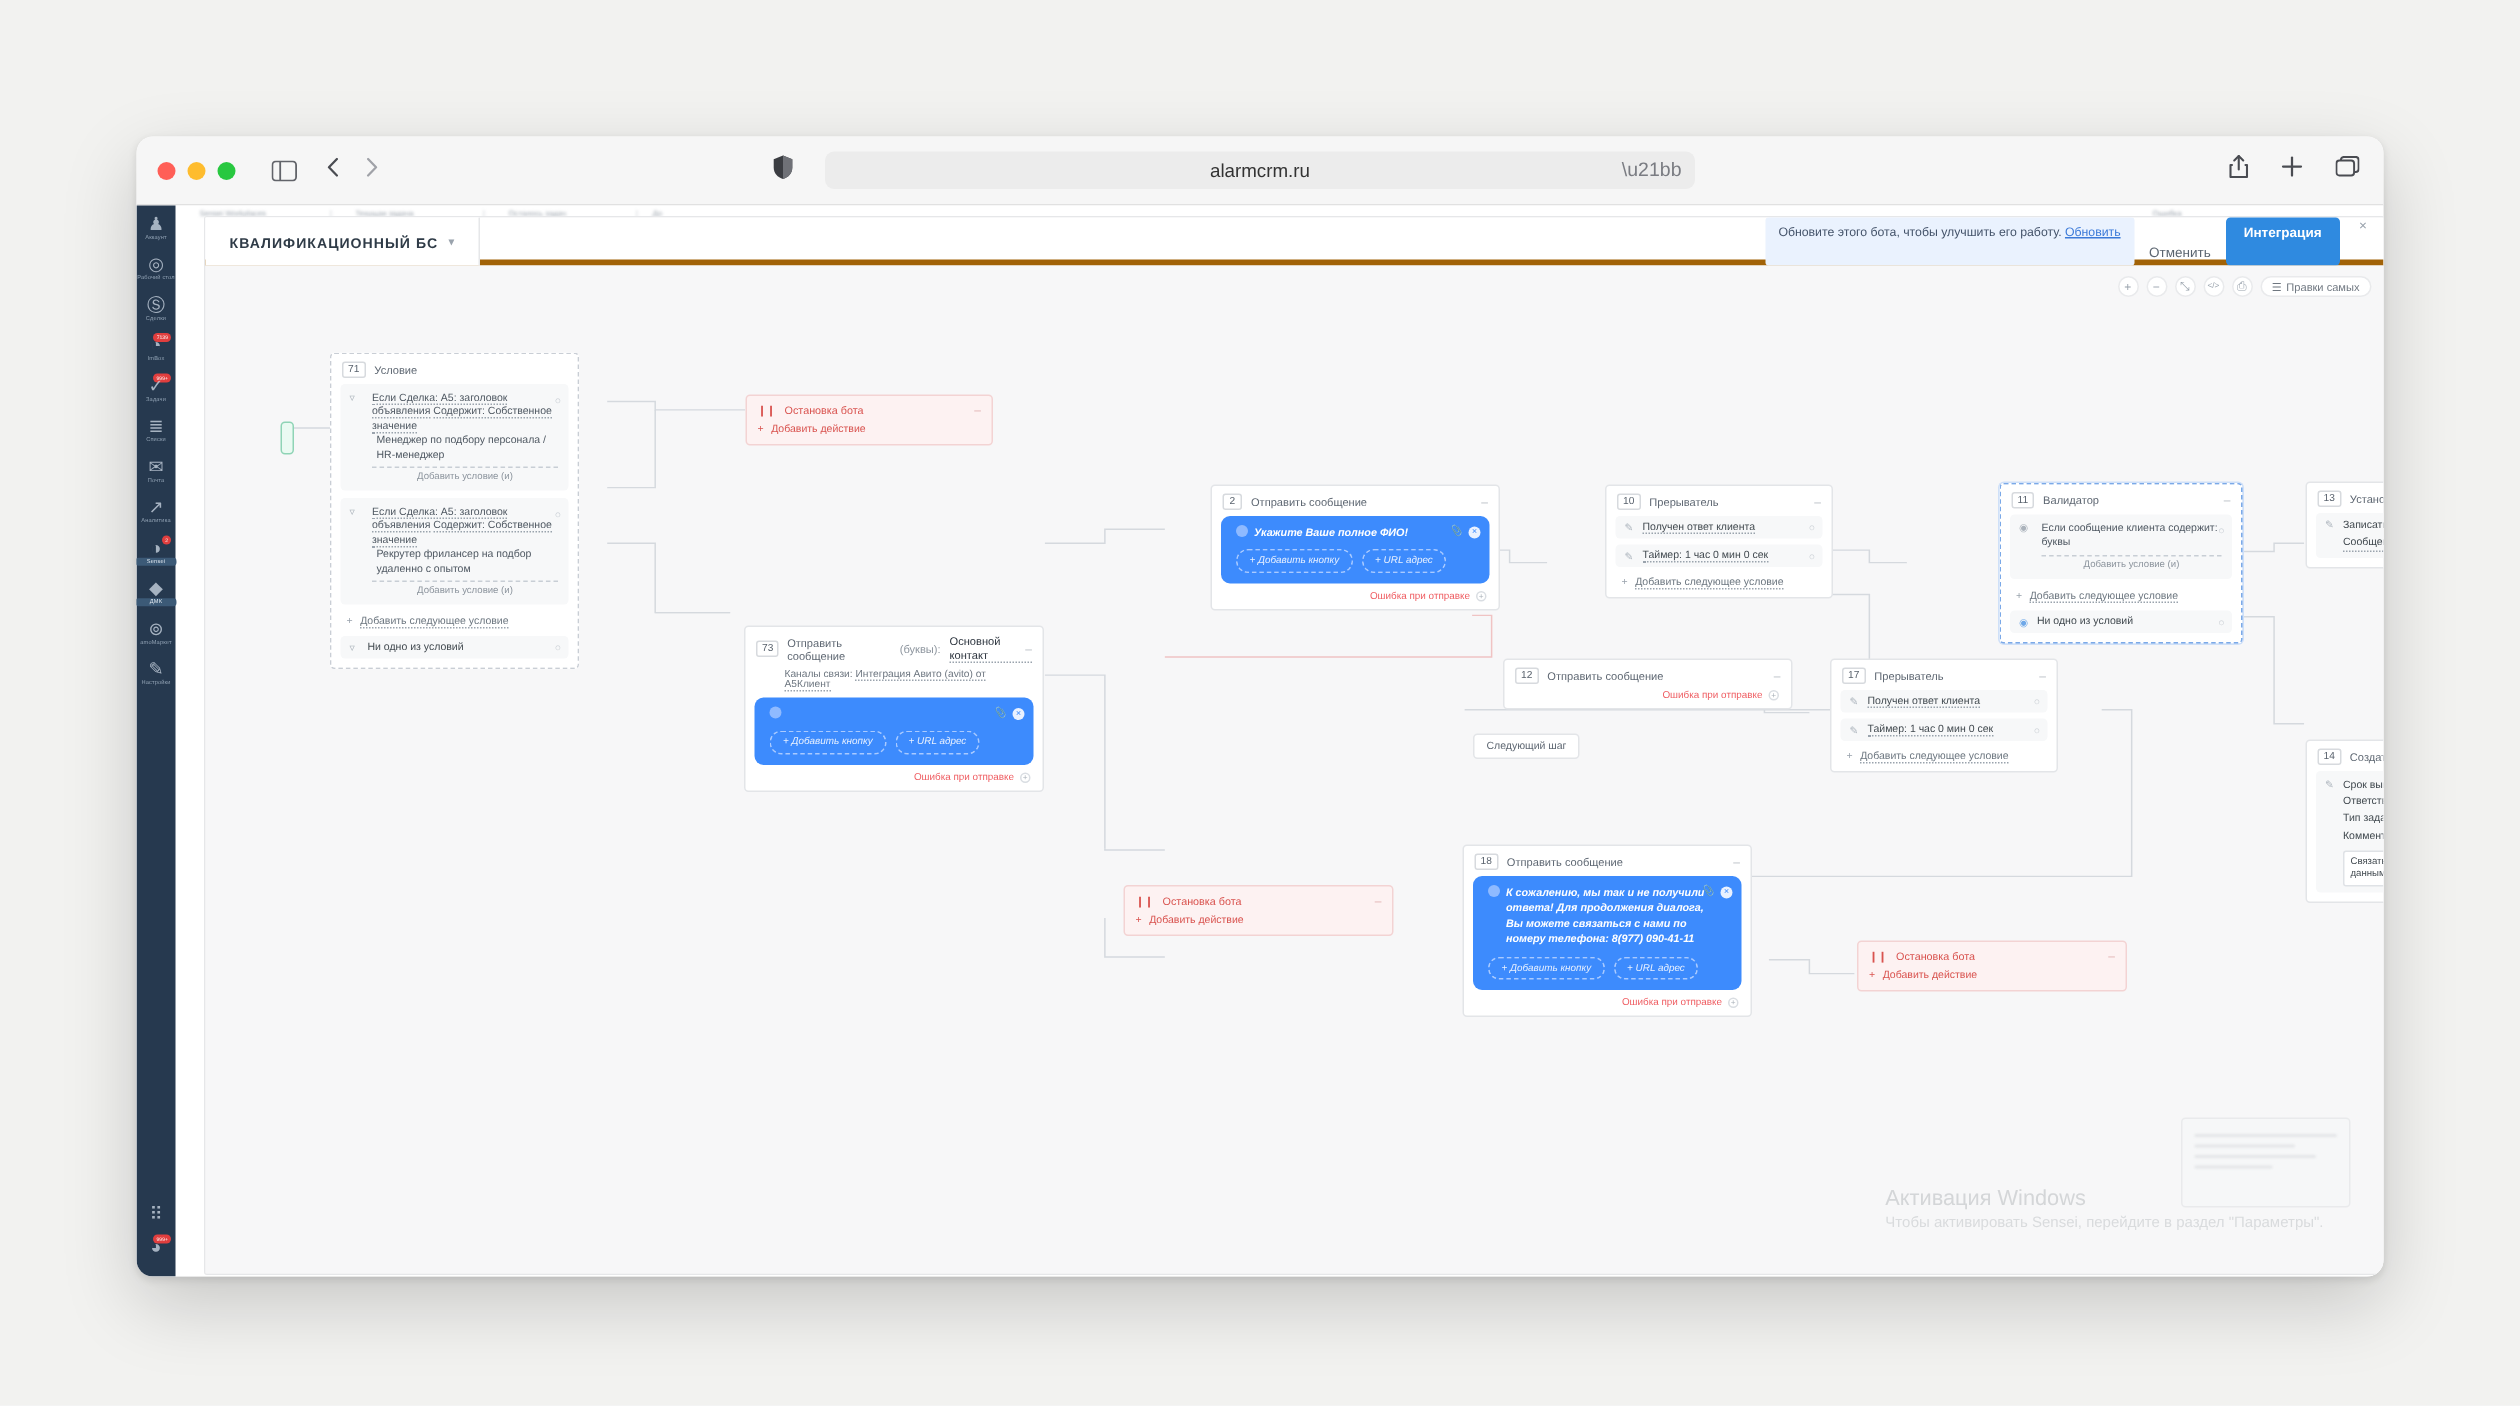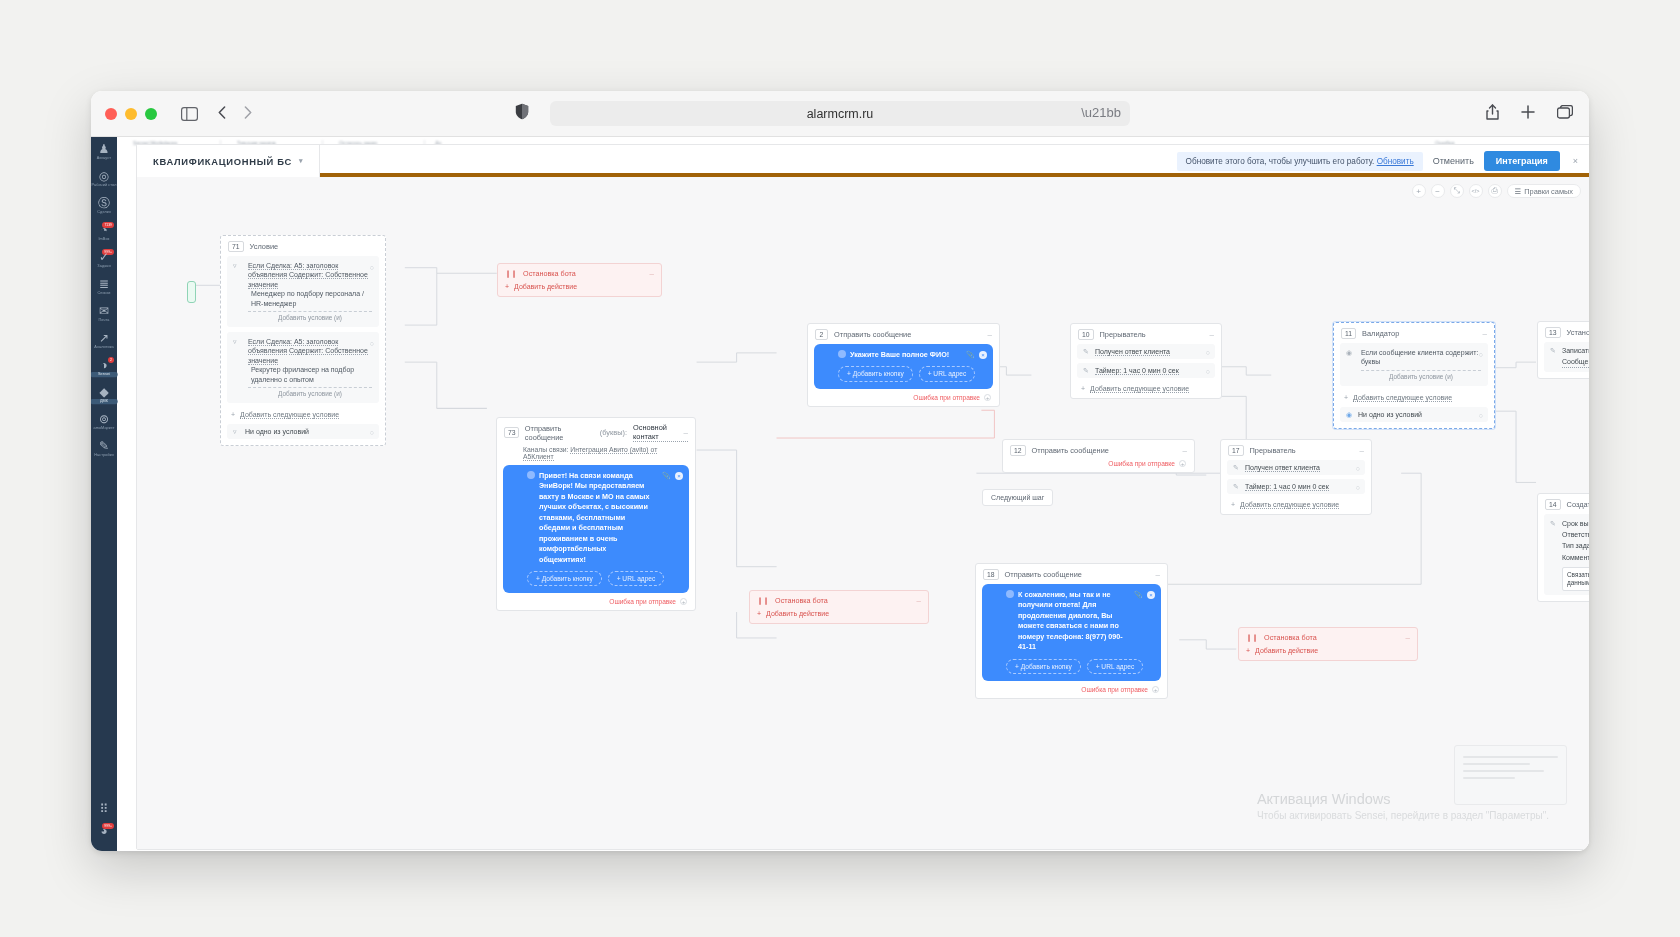--- a/index.html
+++ b/index.html
@@ -74,26 +74,26 @@
     background:#f7f7f8; border:1px solid #e6e7e9; border-radius:2px;
   }
   .app-head { height:32px; background:#fff; border-bottom:4px solid #a16207; position:relative; }
   .bot-tab {
     position:absolute; left:0; top:0; height:32px; padding:0 16px;
     display:flex; align-items:center; gap:7px;
     border-right:1px solid #e6e7e9; background:#fff;
     font-size:9.4px; font-weight:bold; letter-spacing:.7px; color:#2f3b47;
   }
   .caret { font-size:7px; color:#9aa3ad; }
-  .head-right { position:absolute; right:8px; top:0; height:32px; display:flex; align-items:center; gap:10px;padding-left:21px;}
+  .head-right { position:absolute; right:8px; top:0; height:32px; display:flex; gap:10px;padding-left:21px;}
   .update-note {
     background:#eaf2fe; color:#44536a; font-size:8.2px; padding:5px 9px; border-radius:2px;
   }
   .update-note a { color:#3a79d8; text-decoration:underline; }
-  .btn-text { font-size:9px; color:#5b6570; cursor:pointer; }
+  .btn-text { font-size:9px; color:#5b6570; cursor:pointer;margin-top:18px; }
   .btn-primary {
     background:#2f8ae0; color:#fff; font-size:9px; font-weight:bold;
     padding:5px 12px; border-radius:3px; cursor:pointer;
   }
   .close-x { font-size:9px; color:#9aa3ad; cursor:pointer; padding:0 3px;}
 
   
   .canvas { position:absolute; left:0; top:32px; right:0; bottom:0; overflow:hidden; background:#f7f7f8; }
   .canvas-tools {
     position:absolute; right:8px; top:7px; display:flex; gap:5px; align-items:center; z-index:40;
@@ -138,22 +138,22 @@
   .addnext { font-size:7px; color:#6d7780; padding:3px 7px 6px 10px; }
   .addnext span.t { border-bottom:1px dotted #9aa3ad; }
   .plus { color:#9aa3ad; margin-right:5px; }
 
   
   .node-dashed { border:1px dashed #c9ced5; background:#fff; }
   .node-selected { border:1px dashed #7ba9e8; box-shadow:0 0 0 1px #cfe0f8; }
 
   
   .bubble {
-    margin:0 6px 5px; background:#3d8bfd; border-radius:6px; padding:6px 24px 7px;
-    color:#fff; font-size:7.2px; line-height:1.45; position:relative;
+    margin:0 6px 5px; background:#3d8bfd; border-radius:6px; padding:6px 10px 7px;
+    color:#fff; font-size:7.2px; line-height:1.45; position:relative;font-style:italic;
   }
   .bubble .avatar {
     width:8px; height:8px; border-radius:50%; background:#8fbaff; display:inline-block;
     vertical-align:top; margin-right:4px;
   }
   .bubble-text { display:inline-block; width:calc(100% - 26px); vertical-align:top; font-weight:bold;}
   .bubble-icons { position:absolute; right:6px; top:6px; display:flex; gap:4px; align-items:center; }
   .bi { color:#cfe1ff; font-size:7px; }
   .bi-close { width:8px; height:8px; border-radius:50%; background:#e9f1ff; color:#3d8bfd; font-size:6px; display:flex; align-items:center; justify-content:center;}
   .chips { display:flex; gap:6px; margin-top:6px; }
@@ -460,21 +460,21 @@
             <span>Отправить сообщение</span>
             <span style="color:#8d959e;">(буквы):</span>
             <span class="val-strong">Основной контакт</span>
             <span class="dash">–</span>
           </div>
           <div class="node-sub">
             <span>Каналы связи:</span>
             <span class="u">Интеграция Авито (avito) от A5Клиент</span>
           </div>
           <div class="bubble">
-            <span class="avatar"></span><span class="bubble-text">Привет! На связи команда ЭниВорк! Мы предоставляем вахту в Москве и МО на самых лучших объектах, с высокими ставками, бесплатными обедами и бесплатным проживанием в очень комфортабельных общежитиях!</span>
+            <span class="avatar"></span>
             <div class="bubble-icons">
               <span class="bi">📎</span>
               <span class="bi-close">×</span>
             </div>
             <div class="chips">
               <div class="chip">+ Добавить кнопку</div>
               <div class="chip">+ URL адрес</div>
             </div>
           </div>
           <div class="err">

